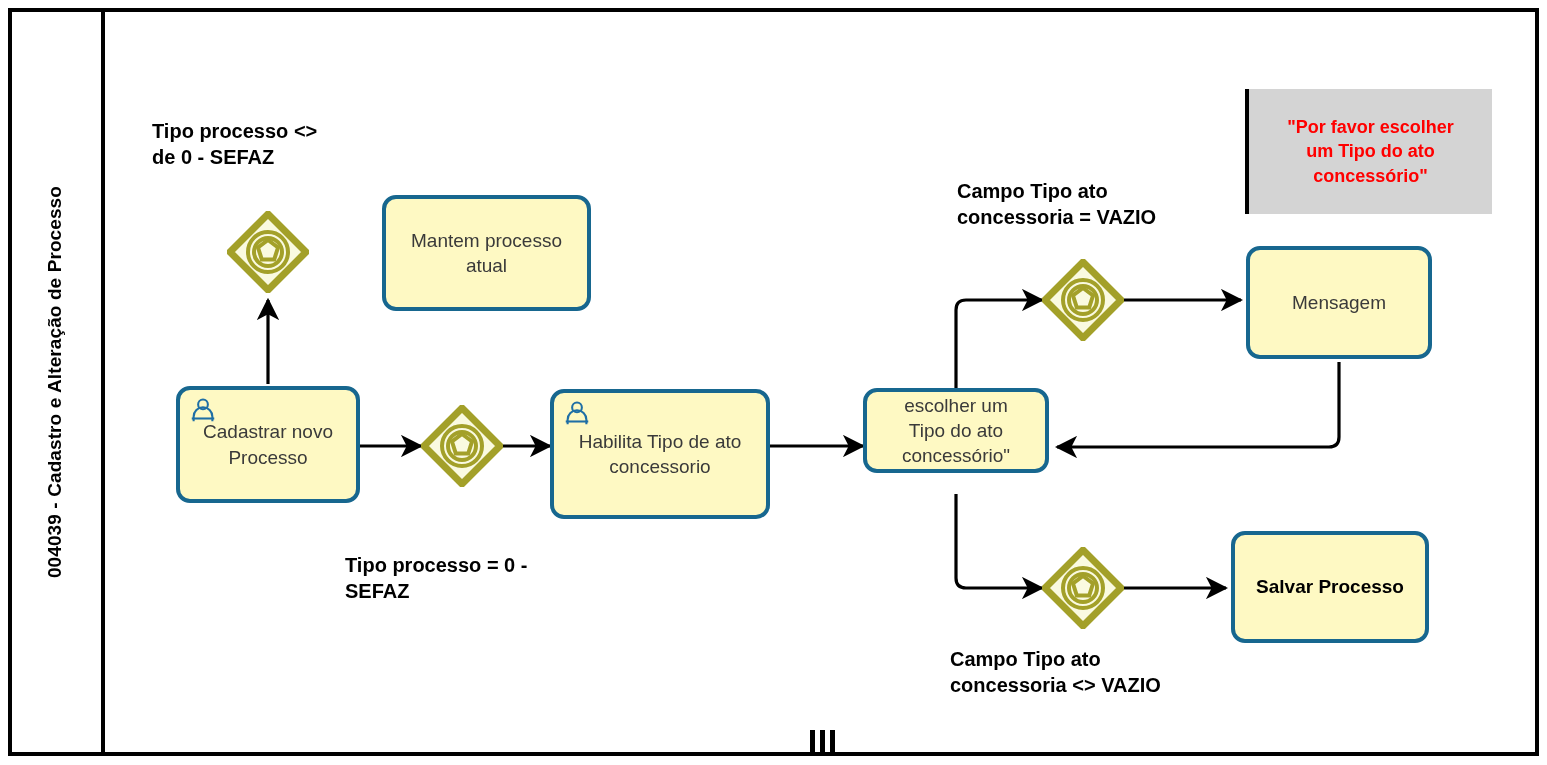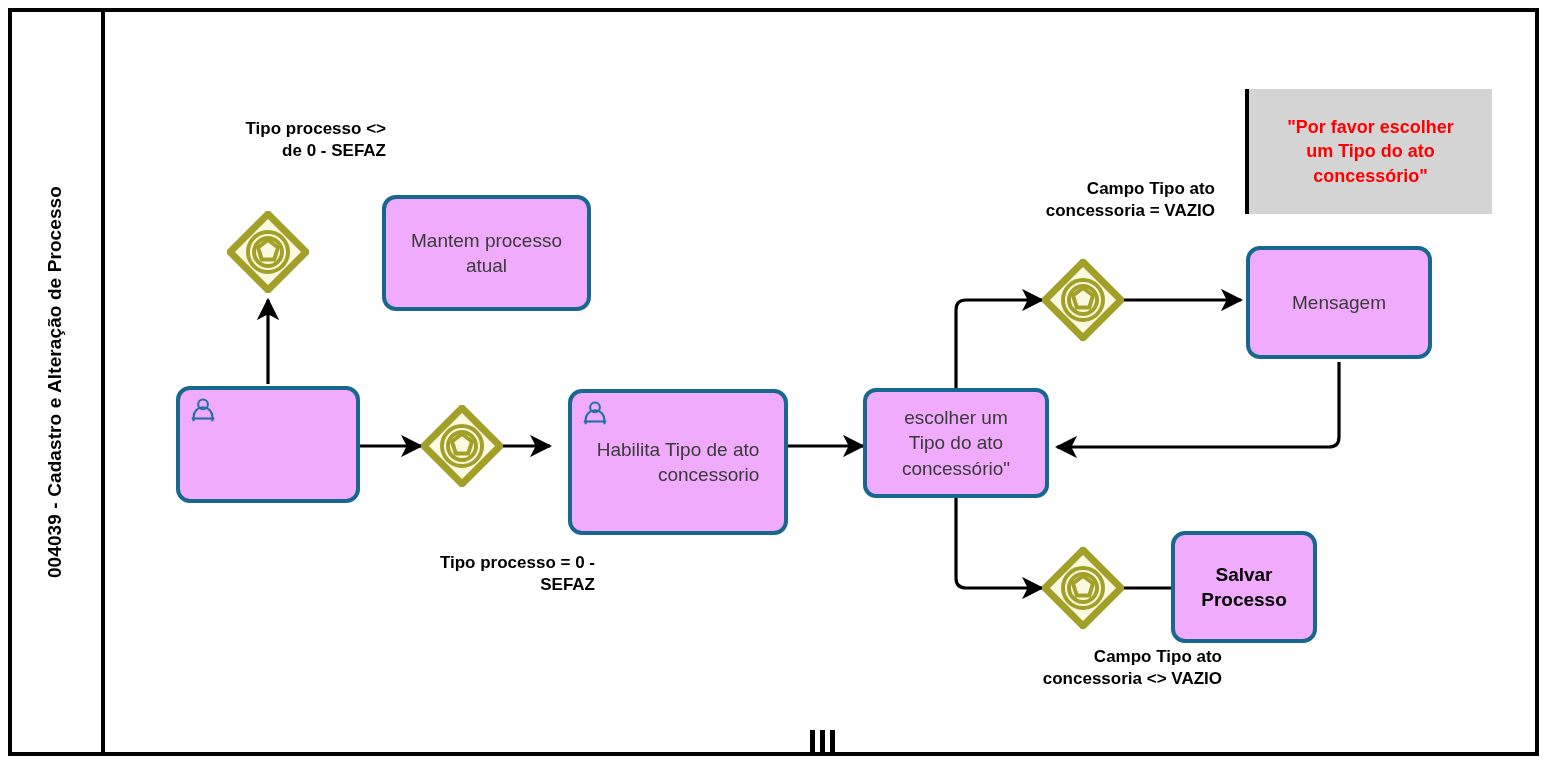--- a/index.html
+++ b/index.html
@@ -52,21 +52,21 @@
     color: #000000;
     letter-spacing: 0.1px;
     white-space: nowrap;
     font-family: "Liberation Sans", sans-serif;
   }
 
   
   .task {
     position: absolute;
     box-sizing: border-box;
-    background: #f0abfc;
+    background: #fef9c3;
     border: 4px solid #17678f;
     border-radius: 14px;
     display: flex;
     align-items: center;
     justify-content: center;
     text-align: center;
     color: #3a3a3a;
     font-size: 19px;
     line-height: 1.32;
     font-family: "Liberation Sans", sans-serif;
@@ -98,24 +98,24 @@
     top: 0;
     width: 1547px;
     height: 765px;
     pointer-events: none;
     overflow: visible;
   }
 
   
   .cond {
     position: absolute;
-    font-size: 17px;
+    font-size: 20px;
     font-weight: bold;
     color: #000000;
-    text-align: right;
+    text-align: left;
     line-height: 1.3;
     white-space: pre-line;
     font-family: "Liberation Sans", sans-serif;
   }
 
   
   .annotation {
     position: absolute;
     background: #d4d4d4;
     border-left: 4px solid #000000;
@@ -219,48 +219,50 @@
       <polygon points="41,29 51,36.5 47.2,48.5 34.8,48.5 31,36.5" fill="#fafae0" stroke="#a3a029" stroke-width="4"></polygon>
     </svg>
   </div>
 
   <div class="task" style="left:176px; top:386px; width:184px; height:117px;">
     <svg class="user-icon" viewBox="0 0 32 32">
       <circle cx="16" cy="9" r="5.2" fill="none" stroke="#1f6fa5" stroke-width="2.2"></circle>
       <path d="M6 27 v-5 a10 10 0 0 1 20 0 v5" fill="none" stroke="#1f6fa5" stroke-width="2.2"></path>
       <path d="M4 24 H28" stroke="#1f6fa5" stroke-width="2.2" fill="none"></path>
     </svg>
+    <span class="label">Cadastrar  novo
+Processo</span>
   </div>
 
   <div class="task" style="left:382px; top:195px; width:209px; height:116px;">
     <span class="label">Mantem processo
 atual</span>
   </div>
 
-  <div class="task" style="left:568px; top:389px; width:220px; height:146px;text-align:right;">
+  <div class="task" style="left:550px; top:389px; width:220px; height:130px;">
     <svg class="user-icon" viewBox="0 0 32 32">
       <circle cx="16" cy="9" r="5.2" fill="none" stroke="#1f6fa5" stroke-width="2.2"></circle>
       <path d="M6 27 v-5 a10 10 0 0 1 20 0 v5" fill="none" stroke="#1f6fa5" stroke-width="2.2"></path>
       <path d="M4 24 H28" stroke="#1f6fa5" stroke-width="2.2" fill="none"></path>
     </svg>
     <span class="label">Habilita Tipo de ato
 concessorio</span>
   </div>
 
-  <div class="task" style="left:863px; top:388px; width:186px; height:110px;border-radius:13px;">
+  <div class="task" style="left:863px; top:388px; width:186px; height:85px;">
     <span class="label">escolher um
 Tipo do ato
 concessório"</span>
   </div>
 
   <div class="task" style="left:1246px; top:246px; width:186px; height:113px;">
     <span class="label">Mensagem</span>
   </div>
 
-  <div class="task bold" style="left:1171px; top:531px; width:146px; height:112px;">
+  <div class="task bold" style="left:1231px; top:531px; width:198px; height:112px;">
     <span class="label">Salvar Processo</span>
   </div>
 
   <div class="cond" style="left:152px; top:118px; width:234px;">Tipo processo &lt;&gt;
 de 0 - SEFAZ</div>
 
   <div class="cond" style="left:345px; top:508px; width:250px;margin-top:44px;">Tipo processo  = 0 -
 SEFAZ</div>
 
   <div class="cond" style="left:957px; top:178px; width:258px;">Campo Tipo ato

